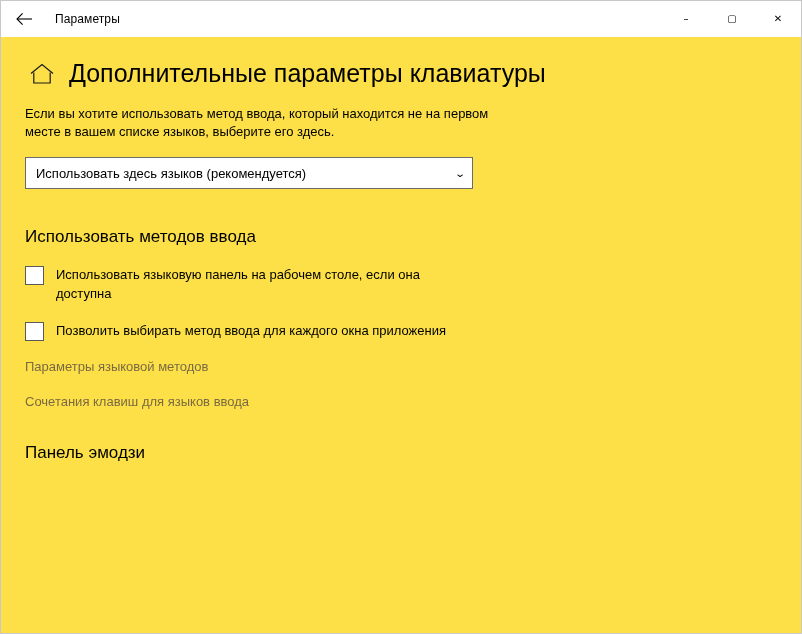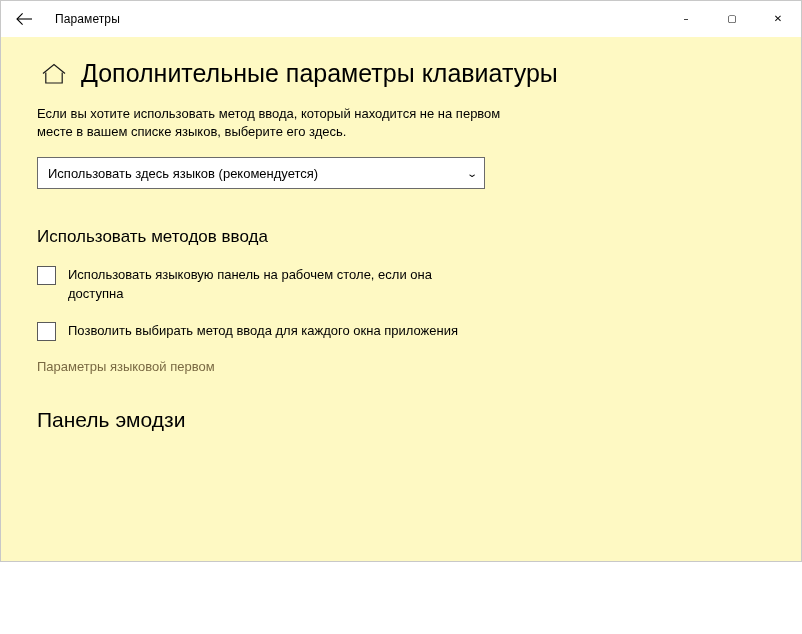--- a/index.html
+++ b/index.html
@@ -9,24 +9,24 @@
   body {
     width: 802px;
     height: 634px;
     background: #ffffff;
     font-family: "Liberation Sans", sans-serif;
     color: #000000;
     overflow: hidden;
   }
   .window {
     width: 802px;
-    height: 562px;
+    height: 634px;
     box-sizing: border-box;
     border: 1px solid #c8c8c8;
-    background: #fef9c3;
+    background: #fde047;
     display: flex;
     flex-direction: column;
     position: relative;
   }
   
   .titlebar {
     height: 36px;
     min-height: 36px;
     display: flex;
     align-items: center;
@@ -65,21 +65,21 @@
   }
   .caption-glyph {
     font-size: 10px;
     line-height: 1;
     color: #000;
     font-family: "DejaVu Sans", sans-serif;
   }
   
   .content {
     flex: 1;
-    padding: 0 36px;
+    padding: 0 24px;
     box-sizing: border-box;
     overflow: hidden;
   }
   .page-header {
     display: flex;
     align-items: center;
     margin-top: 20px;
     margin-bottom: 14px;
   }
   .home-icon {
@@ -164,21 +164,21 @@
     display: block;
     font-size: 13px;
     color: #7a6a43;
     text-decoration: none;
     margin-bottom: 20px;
     width: fit-content;
     cursor: pointer;
   }
   .section-gap { margin-top: 34px; }
   .emoji-section-title {
-    font-size: 21px;
+    font-size: 17px;
     color: #000000;
     margin-bottom: 24px;
   }
 </style>
 </head>
 <body>
 
 <div class="window">
 
   <div class="titlebar">
@@ -228,19 +228,20 @@
     <div class="checkbox-row">
       <div class="checkbox"></div>
       <div class="checkbox-label">Использовать языковую панель на рабочем столе, если она доступна</div>
     </div>
 
     <div class="checkbox-row">
       <div class="checkbox"></div>
       <div class="checkbox-label">Позволить выбирать метод ввода для каждого окна приложения</div>
     </div>
 
-    <a class="link">Параметры языковой первом</a>
+    <a class="link">Параметры языковой методов</a>
+    <a class="link">Сочетания клавиш для языков ввода</a>
 
     <div class="emoji-section-title section-gap">Панель эмодзи</div>
 
 
   </div>
 </div>
 
 </body></html>

